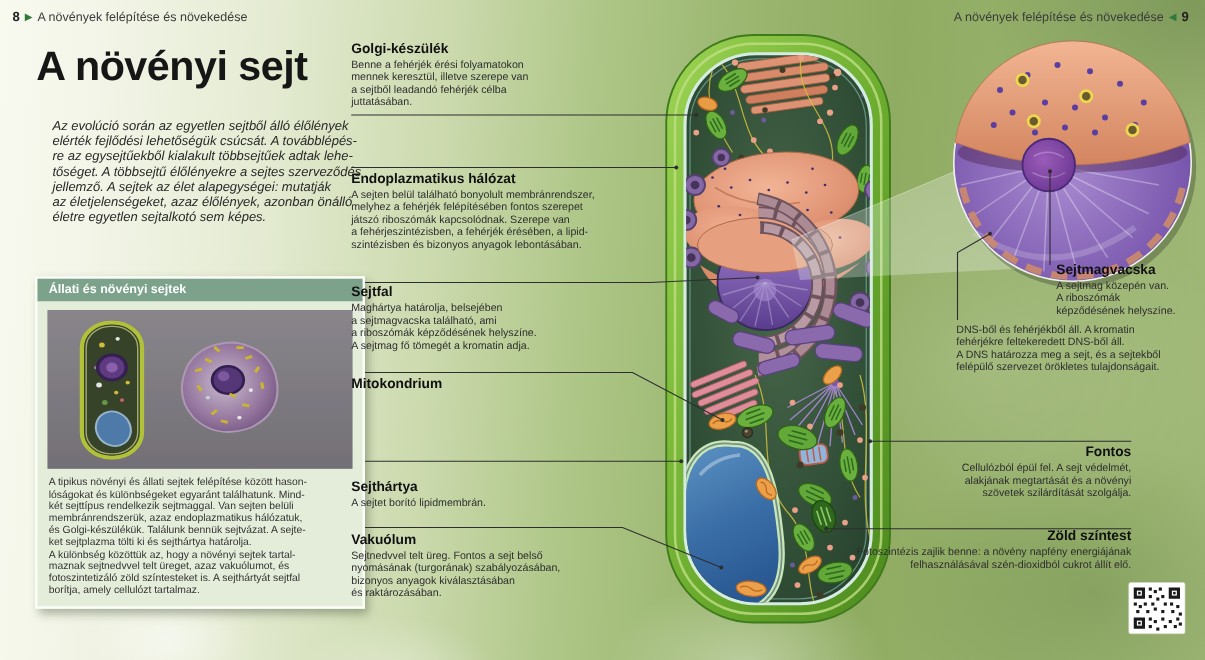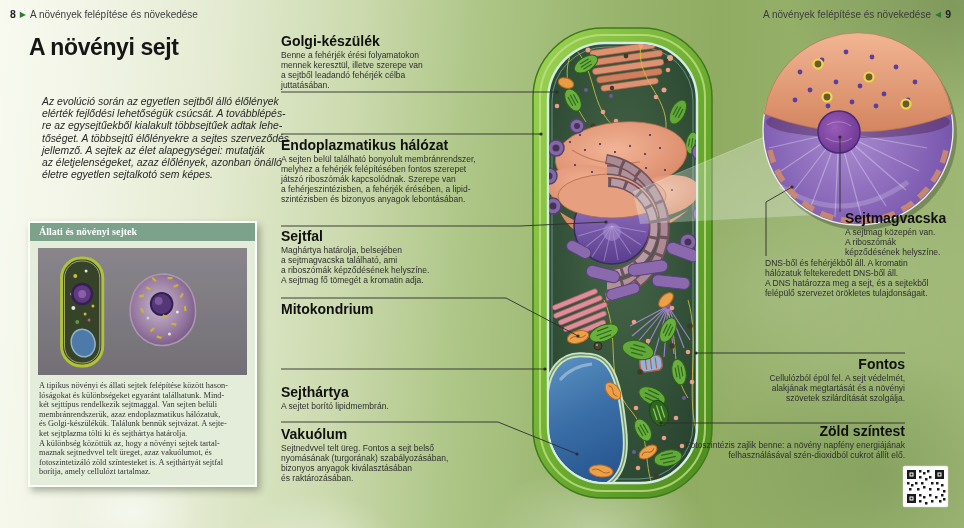--- a/index.html
+++ b/index.html
@@ -13,30 +13,30 @@
       radial-gradient(260px 200px at 82% 55%, rgba(255,255,255,.14), rgba(255,255,255,0) 75%),
       radial-gradient(220px 160px at 99% 1%, rgba(50,80,30,.28), rgba(50,80,30,0) 75%),
       radial-gradient(240px 170px at 91% 90%, rgba(60,95,35,.20), rgba(60,95,35,0) 70%),
       linear-gradient(94deg,#f8faf0 0%,#f1f4e5 10%,#e4ebd2 22%,#ccdaae 36%,#aec687 48%,#9ab66f 60%,#90ac62 72%,#97b16c 85%,#a0b877 100%);
   }
   .art{position:absolute;left:0;top:0;z-index:1;}
   .txt{position:absolute;z-index:2;}
   .hdr{top:8px;font-size:10px;color:#3c3c3c;white-space:nowrap;}
   .hdr .pg{font-weight:bold;color:#222;font-size:10.5px;}
   .hdr .arrow{color:#2f7a3b;font-size:8px;vertical-align:1px;padding:0 4px;}
-  .page-title{left:29px;top:36px;font-size:23px;font-weight:bold;color:#161616;letter-spacing:-.4px;line-height:1;}
+  .page-title{left:29px;top:36px;font-size:33px;font-weight:bold;color:#161616;letter-spacing:-.4px;line-height:1;}
   .intro{left:30px;top:84px;width:250px;font-size:10.4px;line-height:1.17;color:#282828;white-space:pre-line;}
-  .infobox{left:28px;top:221px;width:229px;background:#e4edda;border:2px solid #fbfdf8;
-    box-shadow:3px 4px 7px rgba(55,65,45,.38);box-sizing:border-box;z-index:2;position:absolute;font-family:Liberation Serif, serif;}
+  .infobox{left:28px;top:221px;width:264px;background:#e4edda;border:2px solid #fbfdf8;
+    box-shadow:3px 4px 7px rgba(55,65,45,.38);box-sizing:border-box;z-index:2;position:absolute;}
   .infobox-hd{background:#7ca28b;color:#fff;font-size:10px;font-weight:bold;padding:3px 9px 4px;}
   .infobox-img{margin:7px 8px 6px;height:127px;background:#8d898c;}
   .infobox-img svg{display:block;width:100%;height:100%;}
   .infobox-bd{padding:0 9px 8px;font-size:8.3px;line-height:1.16;color:#333;white-space:pre-line;}
   .lab{position:absolute;z-index:2;width:232px;}
-  .lab h4{margin:0 0 1px;font-size:14px;color:#101010;}
+  .lab h4{margin:0 0 1px;font-size:11px;color:#101010;}
   .lab p{margin:0;font-size:8.5px;line-height:1.18;color:#2e2e2e;white-space:pre-line;}
   .lab.right{text-align:right;}
 </style>
 </head>
 <body>
 
 <div class="page">
 
   <svg class="art" width="964" height="528" viewBox="0 0 964 528">
     <defs>
@@ -624,21 +624,21 @@
   </div>
 
   <div class="lab" style="left:845px;top:210px;width:118px;">
     <h4>Sejtmagvacska</h4>
     <p>A sejtmag közepén van.
 A riboszómák
 képződésének helyszíne.</p>
   </div>
   <div class="lab" style="left:765px;top:258px;width:200px;">
     <p>DNS-ből és fehérjékből áll. A kromatin
-hálózatuk feltekeredett DNS-ből áll.
+fehérjékre feltekeredett DNS-ből áll.
 A DNS határozza meg a sejt, és a sejtekből
 felépülő szervezet örökletes tulajdonságait.</p>
   </div>
   <div class="lab right" style="right:59px;top:356px;width:210px;">
     <h4>Fontos</h4>
     <p>Cellulózból épül fel. A sejt védelmét,
 alakjának megtartását és a növényi
 szövetek szilárdítását szolgálja.</p>
   </div>
   <div class="lab right" style="right:59px;top:423px;width:280px;padding-left:36px;">

